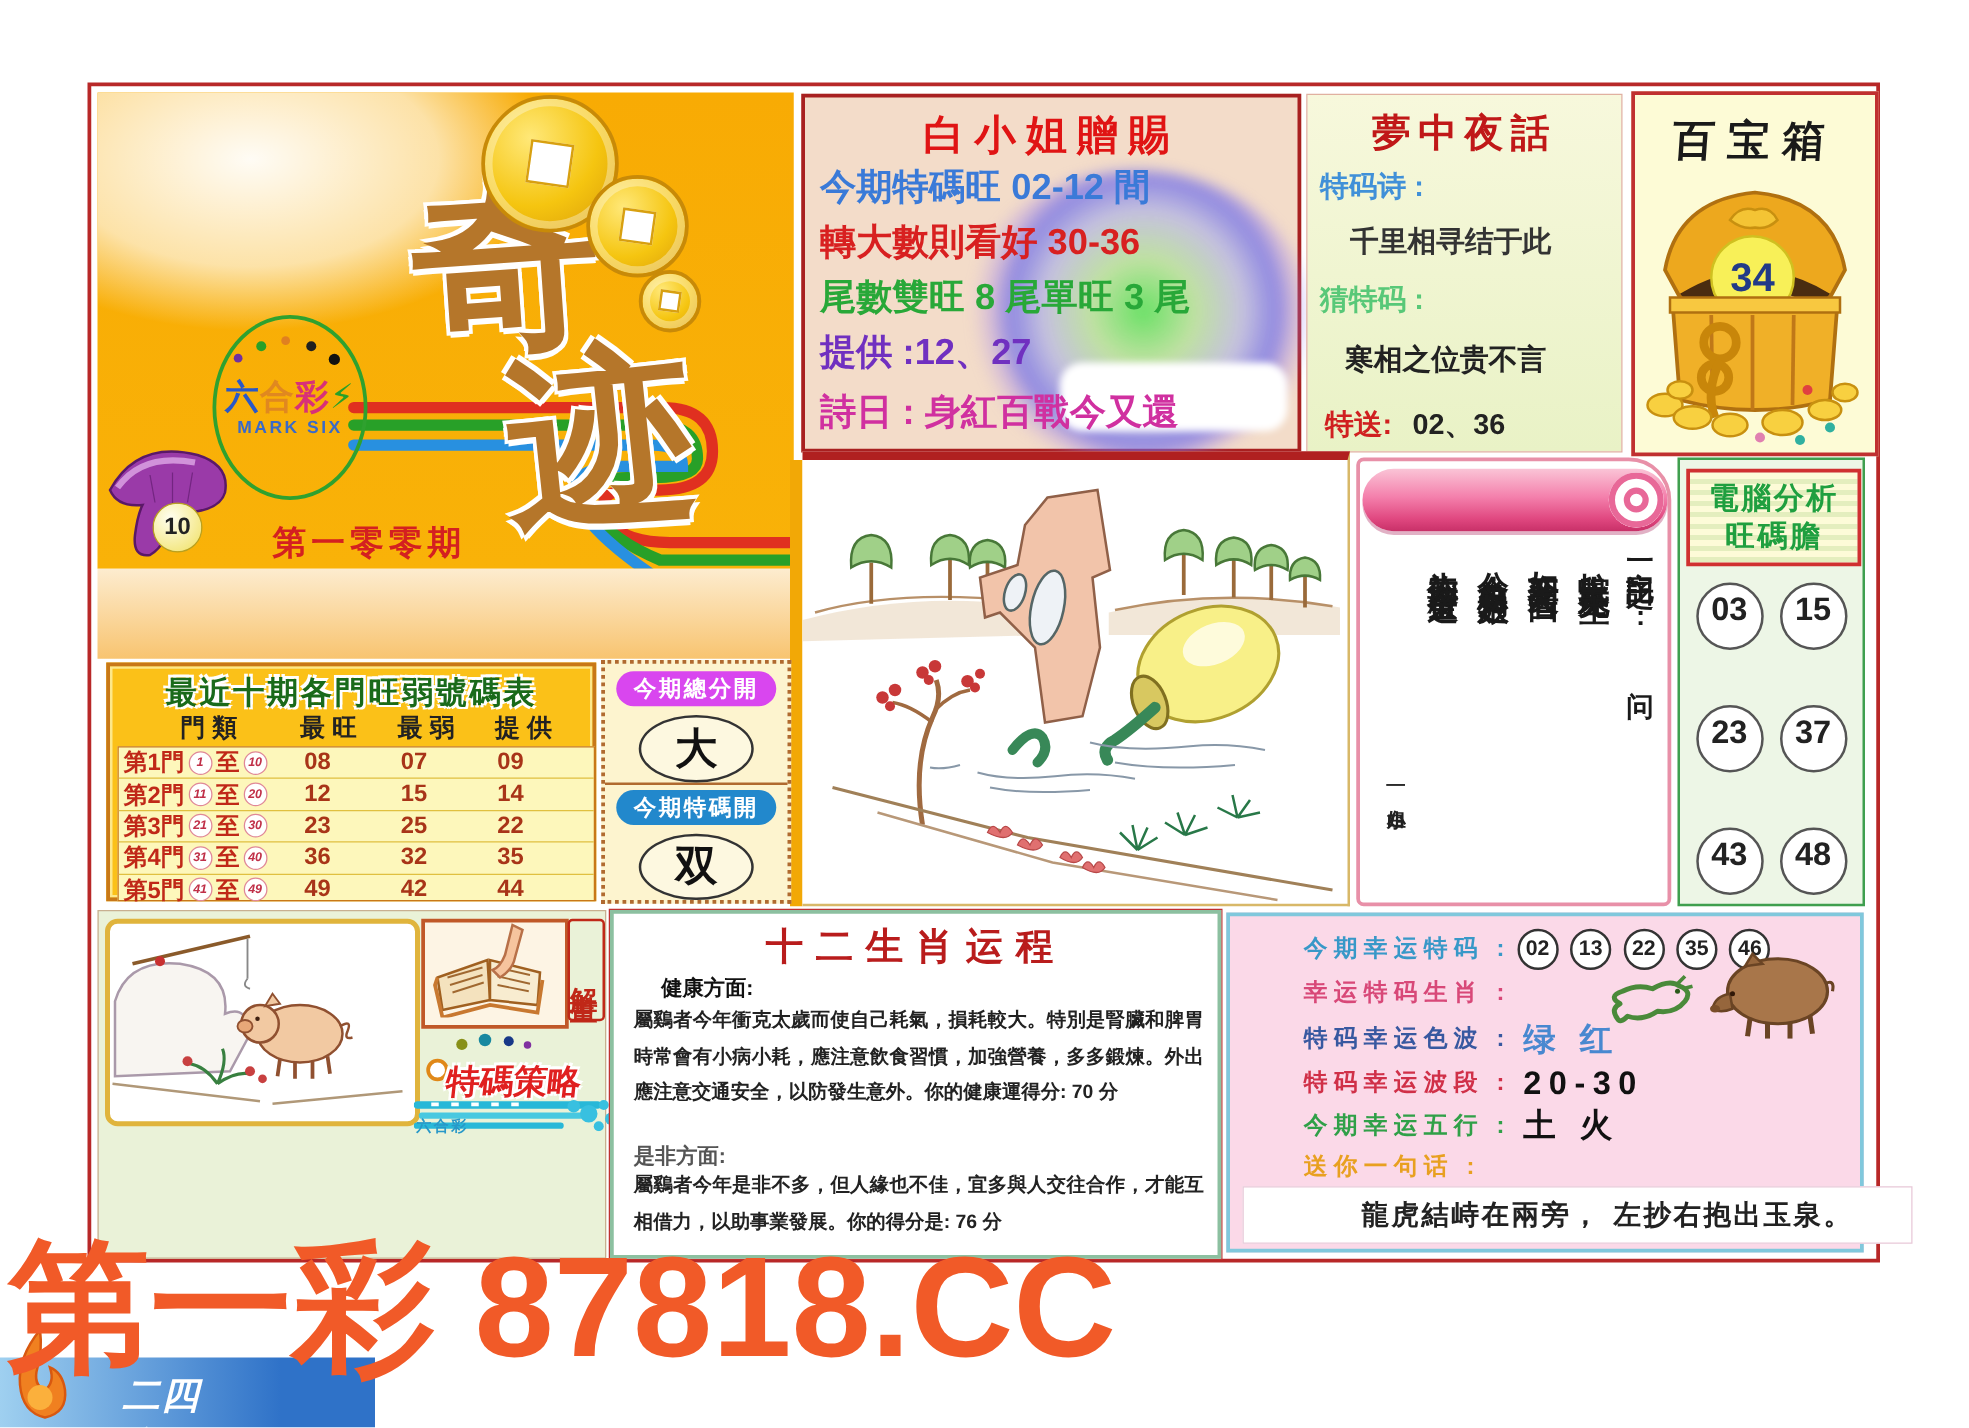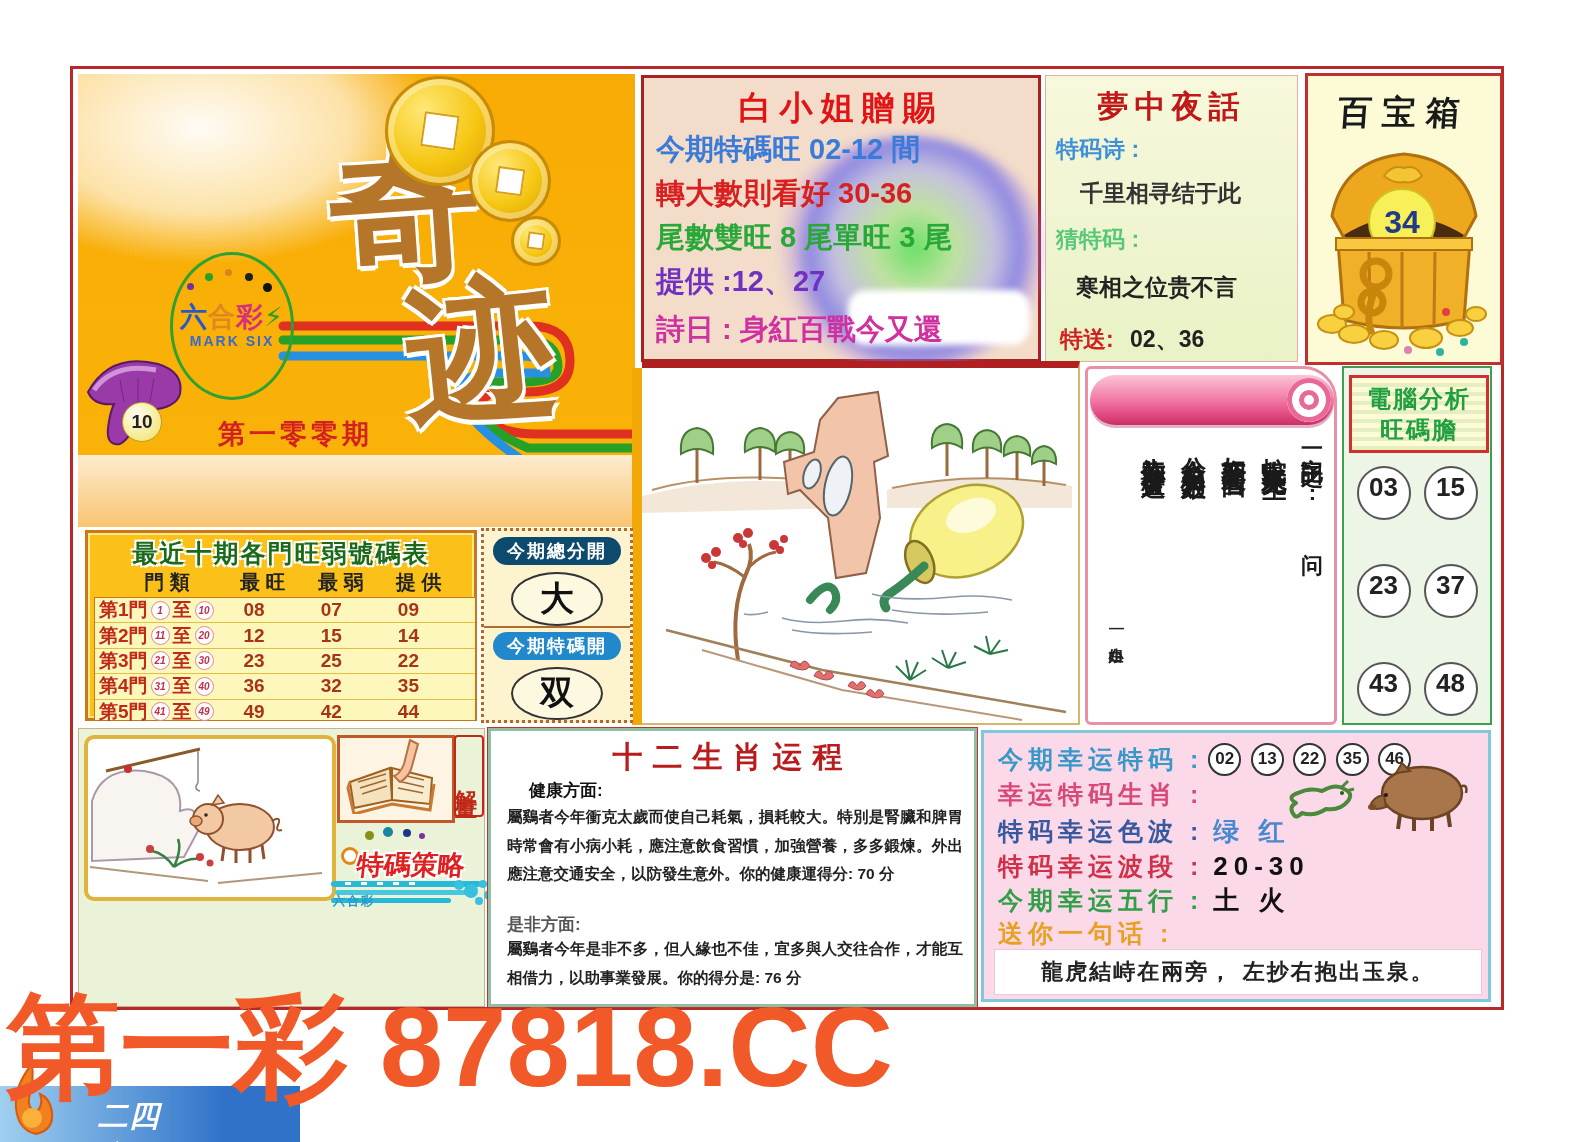--- a/index.html
+++ b/index.html
@@ -106,26 +106,26 @@
 
   
   .zod{left:488px;top:728px;width:489px;height:279px;background:#fff;border:3px solid #8cc0a0;box-shadow:0 0 0 1px #c03030;}
   .zod-title{left:0;top:6px;width:100%;text-align:center;font-size:30px;font-weight:bold;color:#b91c1c;letter-spacing:10px;}
   .zod-h{font-size:17px;font-weight:bold;color:#111;}
   .zod-p{font-size:15.5px;font-weight:bold;color:#222;line-height:1.85;text-align:justify;}
 
   
   .lucky{left:981px;top:730px;width:510px;height:272px;background:#fbd9e8;border:3px solid #80c8dc;}
   .lk-row{position:absolute;left:14px;display:flex;align-items:center;height:32px;white-space:nowrap;}
-  .lk-label{font-size:25px;font-weight:bold;letter-spacing:5px;}
+  .lk-label{font-size:19px;font-weight:bold;letter-spacing:5px;margin-left:45px;}
   .lk-val{font-size:26px;font-weight:bold;margin-left:10px;letter-spacing:6px;}
   .lball{display:inline-flex;align-items:center;justify-content:center;width:33px;height:33px;border-radius:50%;
      border:2px solid #333;background:#fff;font-size:17px;font-weight:bold;color:#222;margin-left:5px;box-sizing:border-box;}
   .lk-quote{left:10px;top:216px;width:486px;height:44px;background:#fff;border:1px solid #e8c8d8;
-     display:flex;align-items:center;justify-content:center;font-family:"DejaVu Serif",serif;font-size:22px;font-weight:bold;color:#222;letter-spacing:2px;}
+     display:flex;align-items:center;justify-content:center;font-family:"DejaVu Serif",serif;font-size:22px;font-weight:bold;color:#222;letter-spacing:2px;padding-left:48px;}
 
   
   .wm-big{left:6px;top:984px;font-size:114px;font-weight:bold;color:#f15a28;letter-spacing:0px;white-space:nowrap;z-index:50;line-height:1.1;}
   .wm-badge{left:0;top:1086px;width:300px;height:56px;background:linear-gradient(90deg,#9fd0f0,#2f72c8 75%);z-index:40;}
   .wm-badge-txt{position:absolute;left:58px;top:10px;font-size:30px;font-weight:bold;color:#fff;font-style:italic;letter-spacing:1px;margin-left:40px;}
   .wm-flame{position:absolute;left:2px;top:-26px;width:56px;height:80px;z-index:41;}
 </style>
 </head>
 <body>
 
@@ -307,21 +307,21 @@
         </span>
       <span class="gt-c">49</span>
         <span class="gt-c">42</span>
         <span class="gt-c">44</span>
     </div>
   </div>
 </div>
 
 <div class="panel summary">
   <div class="sum-half" style="top:0;border-bottom:2px solid #b06a30">
-    <span class="sum-pill" style="background:#0c4a6e">今期總分開</span>
+    <span class="sum-pill" style="background:#d946ef">今期總分開</span>
     <span class="sum-oval">大</span>
   </div>
   <div class="sum-half" style="top:50%">
     <span class="sum-pill" style="background:#2288cc">今期特碼開</span>
     <span class="sum-oval">双</span>
   </div>
 </div>
 
 <div class="panel landscape">
   <svg width="434" height="355" viewBox="0 0 434 355">

